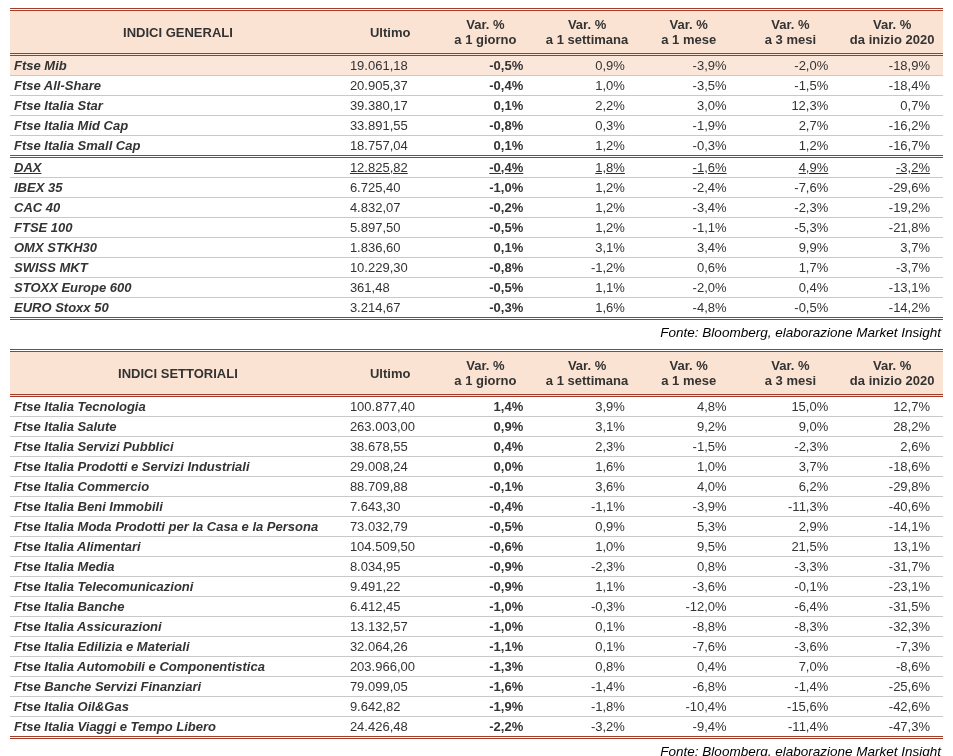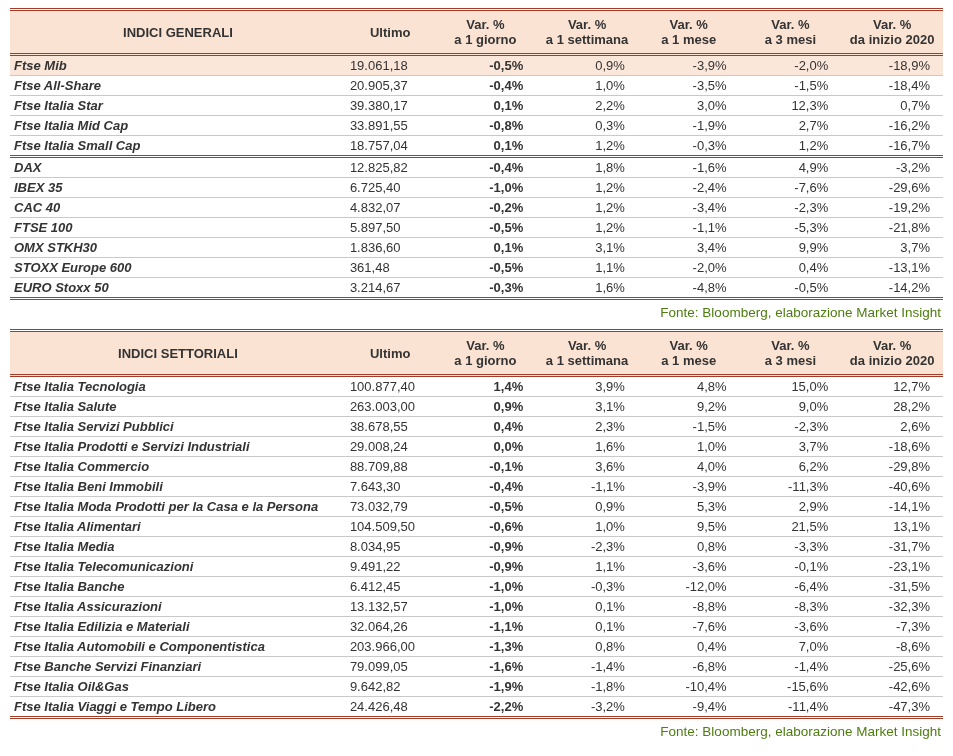--- a/index.html
+++ b/index.html
@@ -27,25 +27,25 @@
   tbody td{
     font-size:13px;height:20px;padding:2px 4px;
     border-bottom:1px solid var(--row-line);
     vertical-align:middle;background:#ffffff;
   }
   td.name-cell{font-weight:bold;font-style:italic;white-space:nowrap;}
   td.ultimo{}
   td.pct{text-align:right;padding-right:13px;}
   td.bold{font-weight:bold;}
   tr.highlight td{background:var(--highlight-bg);}
-  tr.group-start td{border-top:3px double var(--accent);}
+  tr.group-start td{border-top:3px double var(--accent);text-decoration:underline;}
   tbody tr:last-child td{border-bottom:3px double var(--accent);}
   .source-note{
-    text-align:right;font-size:13.5px;
-    padding:5px 2px 9px 0;color:#4d7c0f;
+    font-style:italic;text-align:right;font-size:13.5px;
+    padding:5px 2px 9px 0;color:#000000;
   }
 </style>
 </head>
 <body>
 
 <div class="page">
 
   <section>
     <table>
       <colgroup>
@@ -170,20 +170,29 @@
           <tr>
             <td class="name-cell">OMX STKH30</td>
             <td class="value-cell ultimo">1.836,60</td>
             <td class="value-cell pct bold">0,1%</td>
             <td class="value-cell pct">3,1%</td>
             <td class="value-cell pct">3,4%</td>
             <td class="value-cell pct">9,9%</td>
             <td class="value-cell pct">3,7%</td>
           </tr>
           <tr>
+            <td class="name-cell">SWISS MKT</td>
+            <td class="value-cell ultimo">10.229,30</td>
+            <td class="value-cell pct bold">-0,8%</td>
+            <td class="value-cell pct">-1,2%</td>
+            <td class="value-cell pct">0,6%</td>
+            <td class="value-cell pct">1,7%</td>
+            <td class="value-cell pct">-3,7%</td>
+          </tr>
+          <tr>
             <td class="name-cell">STOXX Europe 600</td>
             <td class="value-cell ultimo">361,48</td>
             <td class="value-cell pct bold">-0,5%</td>
             <td class="value-cell pct">1,1%</td>
             <td class="value-cell pct">-2,0%</td>
             <td class="value-cell pct">0,4%</td>
             <td class="value-cell pct">-13,1%</td>
           </tr>
           <tr>
             <td class="name-cell">EURO Stoxx 50</td>

